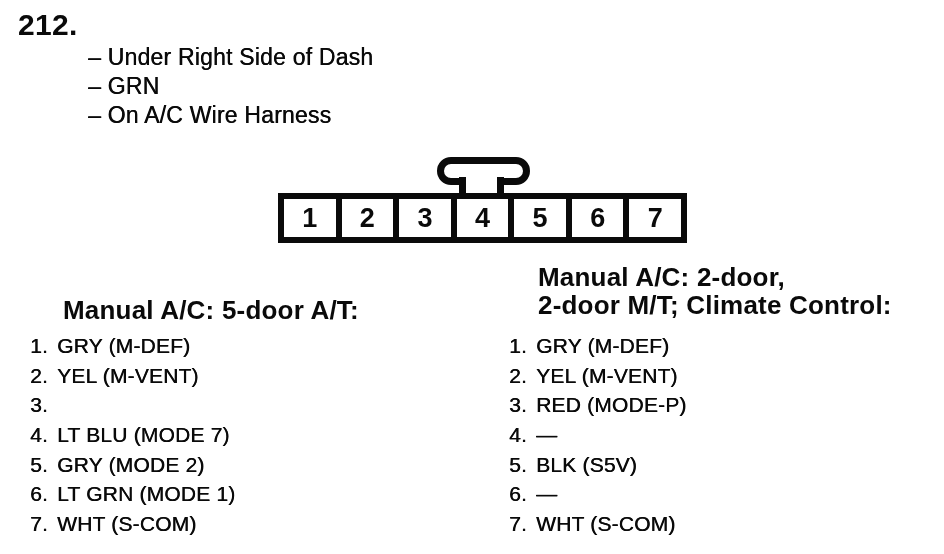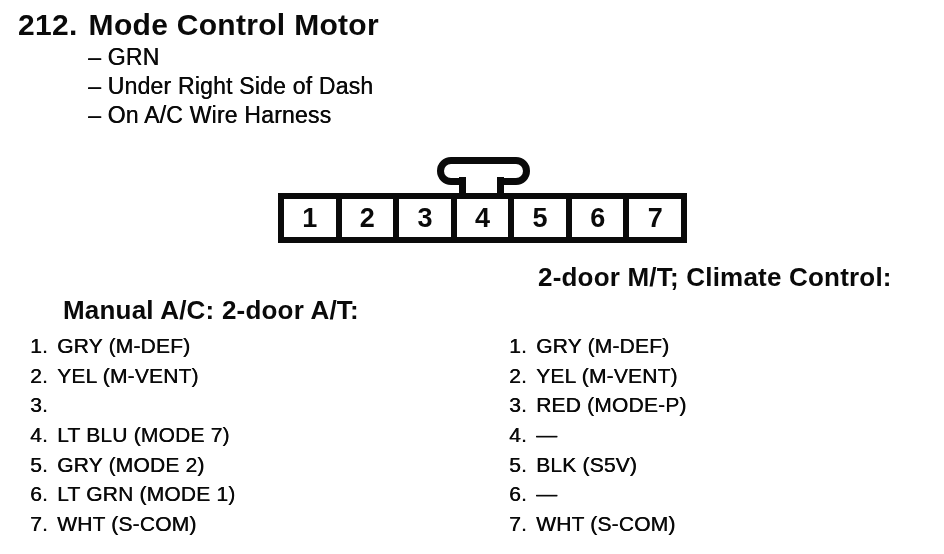--- a/index.html
+++ b/index.html
@@ -68,44 +68,43 @@
   .left-items  { left: 30px; }
   .right-items { left: 509px; }
 </style>
 </head>
 <body>
 
 <div>
 
   <div class="abs title-row">
     <span>212.</span>
-    <span>Mode Control Motor</span>
   </div>
 
   <div class="abs bullets scan">
+    <div>– Under Right Side of Dash</div>
     <div>– GRN</div>
-    <div>– Under Right Side of Dash</div>
     <div>– On A/C Wire Harness</div>
   </div>
 
   <div>
     <div class="abs tab-bar"></div>
     <div class="abs tab-stem"></div>
     <div class="abs pin-row">
       <div class="pin">1</div>
       <div class="pin">2</div>
       <div class="pin">3</div>
       <div class="pin">4</div>
       <div class="pin">5</div>
       <div class="pin">6</div>
       <div class="pin">7</div>
     </div>
   </div>
 
-  <div class="abs col-header left-header">Manual A/C: 2-door A/T:</div>
+  <div class="abs col-header left-header">Manual A/C: 5-door A/T:</div>
 
   <div class="abs items left-items scan">
     <div class="row">
       <span class="num">1.</span>
       <span class="lbl">GRY (M-DEF)</span>
     </div>
     <div class="row">
       <span class="num">2.</span>
       <span class="lbl">YEL (M-VENT)</span>
     </div>
@@ -124,20 +123,21 @@
       <span class="num">6.</span>
       <span class="lbl">LT GRN (MODE 1)</span>
     </div>
     <div class="row">
       <span class="num">7.</span>
       <span class="lbl">WHT (S-COM)</span>
     </div>
   </div>
 
   <div class="abs col-header right-header">
+    <div>Manual A/C: 2-door,</div>
     <div>2-door M/T; Climate Control:</div>
   </div>
 
   <div class="abs items right-items scan">
     <div class="row">
       <span class="num">1.</span>
       <span class="lbl">GRY (M-DEF)</span>
     </div>
     <div class="row">
       <span class="num">2.</span>

